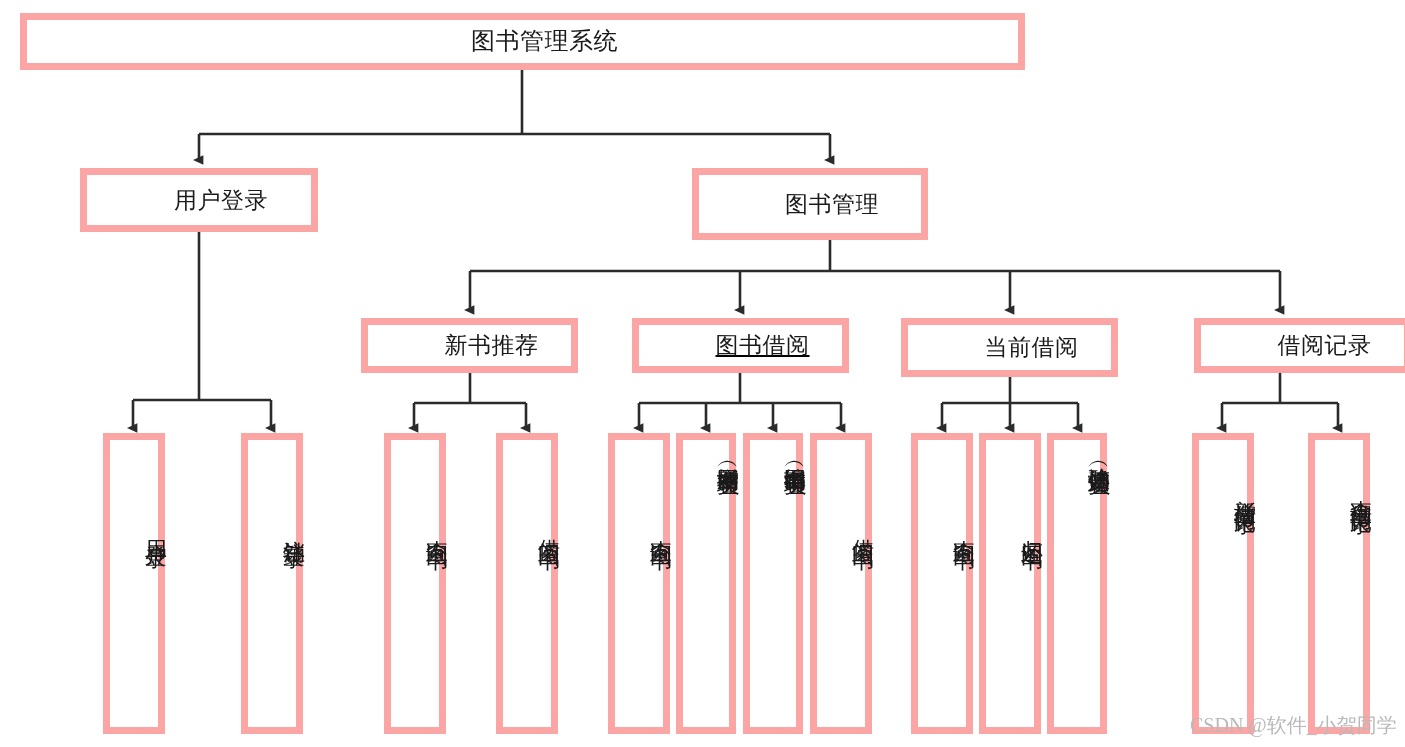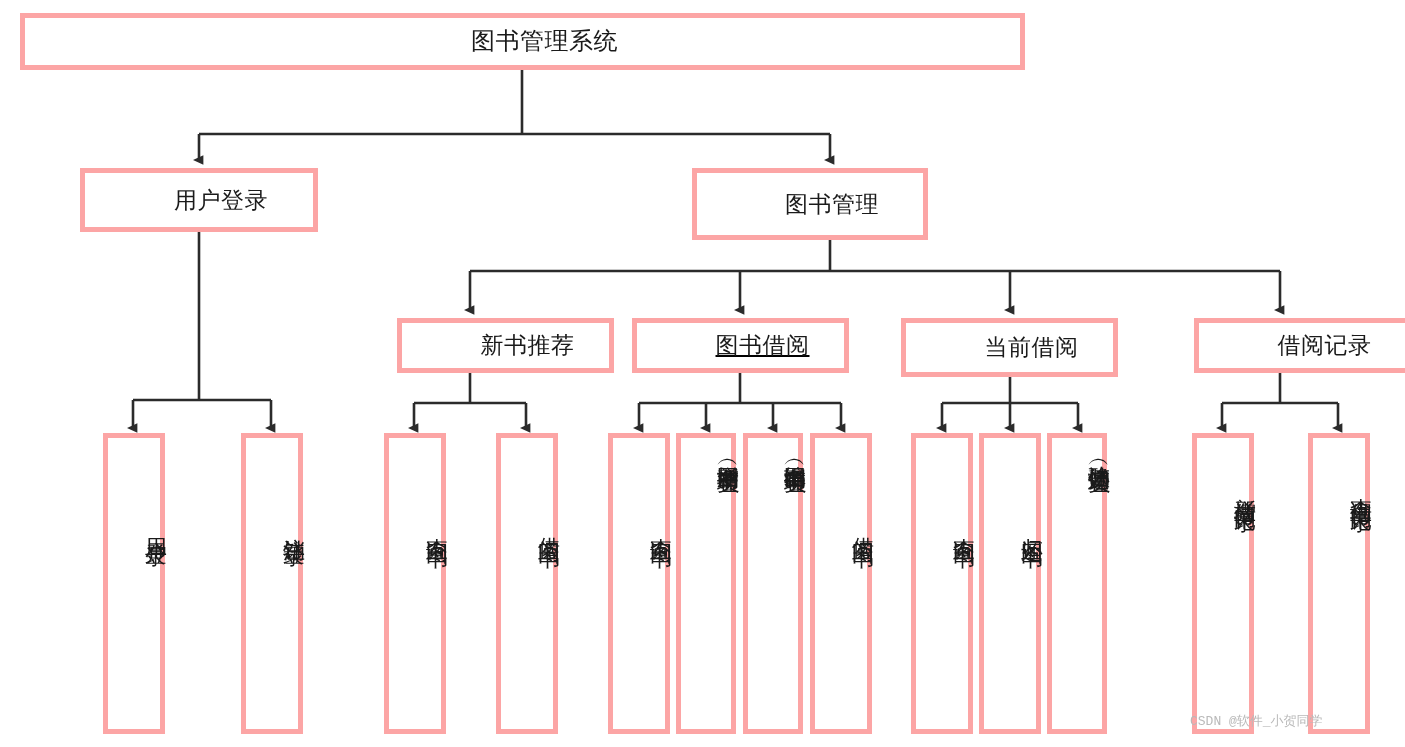--- a/index.html
+++ b/index.html
@@ -23,21 +23,21 @@
     left: 0;
     top: 0;
     width: 1405px;
     height: 747px;
     pointer-events: none;
   }
   .node {
     position: absolute;
     box-sizing: border-box;
     background: #ffffff;
-    border: 5px solid #fca5a5;
+    border: 7px solid #fca5a5;
     display: flex;
     align-items: center;
     justify-content: center;
     z-index: 2;
     padding-left: 44px;
   }
   .node-label {
     color: #1a1a1a;
     letter-spacing: 0.5px;
     white-space: nowrap;
@@ -64,25 +64,25 @@
     line-height: 1;
     text-align: left;
   }
   .v-node.tall-label .node-label {
     letter-spacing: 1px;
   }
   .watermark {
     position: absolute;
     left: 1190px;
     top: 712px;
-    font-size: 13px;
+    font-size: 20px;
     color: #b9b9b9;
     white-space: nowrap;
     z-index: 5;
-    font-family: Liberation Mono, monospace;
+    font-family: Liberation Serif, serif;
   }
 </style>
 </head>
 <body>
 
 <div id="canvas">
 
   <svg id="edges" viewBox="0 0 1405 747" width="1405" height="747">
     <defs>
       <marker id="arrow" markerWidth="12" markerHeight="12" refX="5.2" refY="5" orient="auto" markerUnits="userSpaceOnUse">
@@ -138,21 +138,21 @@
   </div>
 
   <div class="node h-node" style="left:80px; top:168px; width:238px; height:64px;">
     <span class="node-label">用户登录</span>
   </div>
 
   <div class="node h-node" style="left:692px; top:168px; width:236px; height:72px;">
     <span class="node-label">图书管理</span>
   </div>
 
-  <div class="node h-node" style="left:361px; top:318px; width:217px; height:55px;margin-left:36px;">
+  <div class="node h-node" style="left:361px; top:318px; width:217px; height:55px;">
     <span class="node-label">新书推荐</span>
   </div>
 
   <div class="node h-node" style="left:632px; top:318px; width:217px; height:55px;text-decoration:underline;">
     <span class="node-label">图书借阅</span>
   </div>
 
   <div class="node h-node" style="left:901px; top:318px; width:217px; height:59px;">
     <span class="node-label">当前借阅</span>
   </div>

